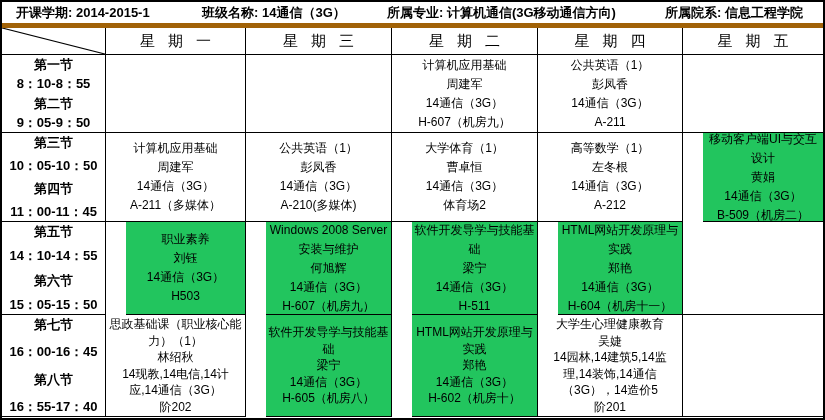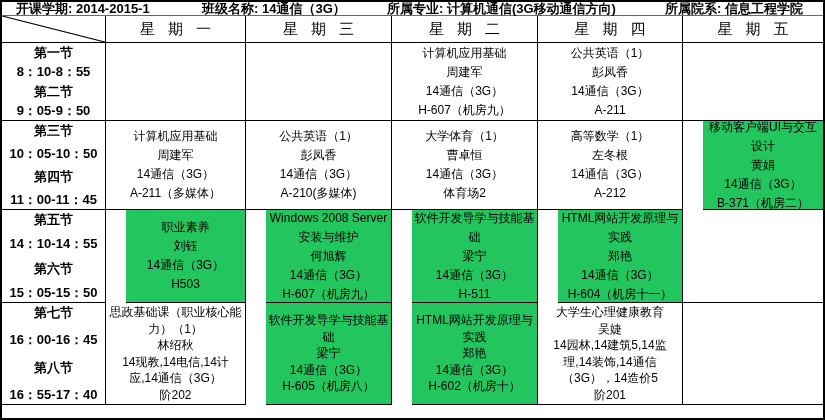--- a/index.html
+++ b/index.html
@@ -6,22 +6,22 @@
   *{box-sizing:border-box;}
   body{font-family:"Liberation Sans","DejaVu Sans",sans-serif;color:#000;}
   .sheet{
     width:825px;height:420px;
     border:2px solid #000;
     background:#fff;
     overflow:hidden;
   }
   .info-bar{
     position:relative;
-    height:14px;
-    border-bottom:1px solid #a16207;
+    height:26px;
+    border-bottom:5px solid #a16207;
     font-weight:bold;
     font-size:13px;
     white-space:nowrap;
   }
   .info-item{position:absolute;top:50%;transform:translateY(-50%);}
   .info-item.i0{left:14px;}
   .info-item.i1{left:200px;}
   .info-item.i2{left:385px;}
   .info-item.i3{left:663px;}
   .grid{
@@ -127,21 +127,21 @@
       <div class="cell class-cell">
         <div>高等数学（1）</div>
         <div>左冬根</div>
         <div>14通信（3G）</div>
         <div>A-212</div>
       </div>
       <div class="cell class-cell highlight">
         <div>移动客户端UI与交互设计</div>
         <div>黄娟</div>
         <div>14通信（3G）</div>
-        <div>B-371（机房二）</div>
+        <div>B-509（机房二）</div>
       </div>
       <div class="cell time-cell">
         <div>第五节</div>
         <div>14：10-14：55</div>
         <div>第六节</div>
         <div>15：05-15：50</div>
       </div>
       <div class="cell class-cell highlight">
         <div>职业素养</div>
         <div>刘钰</div>

